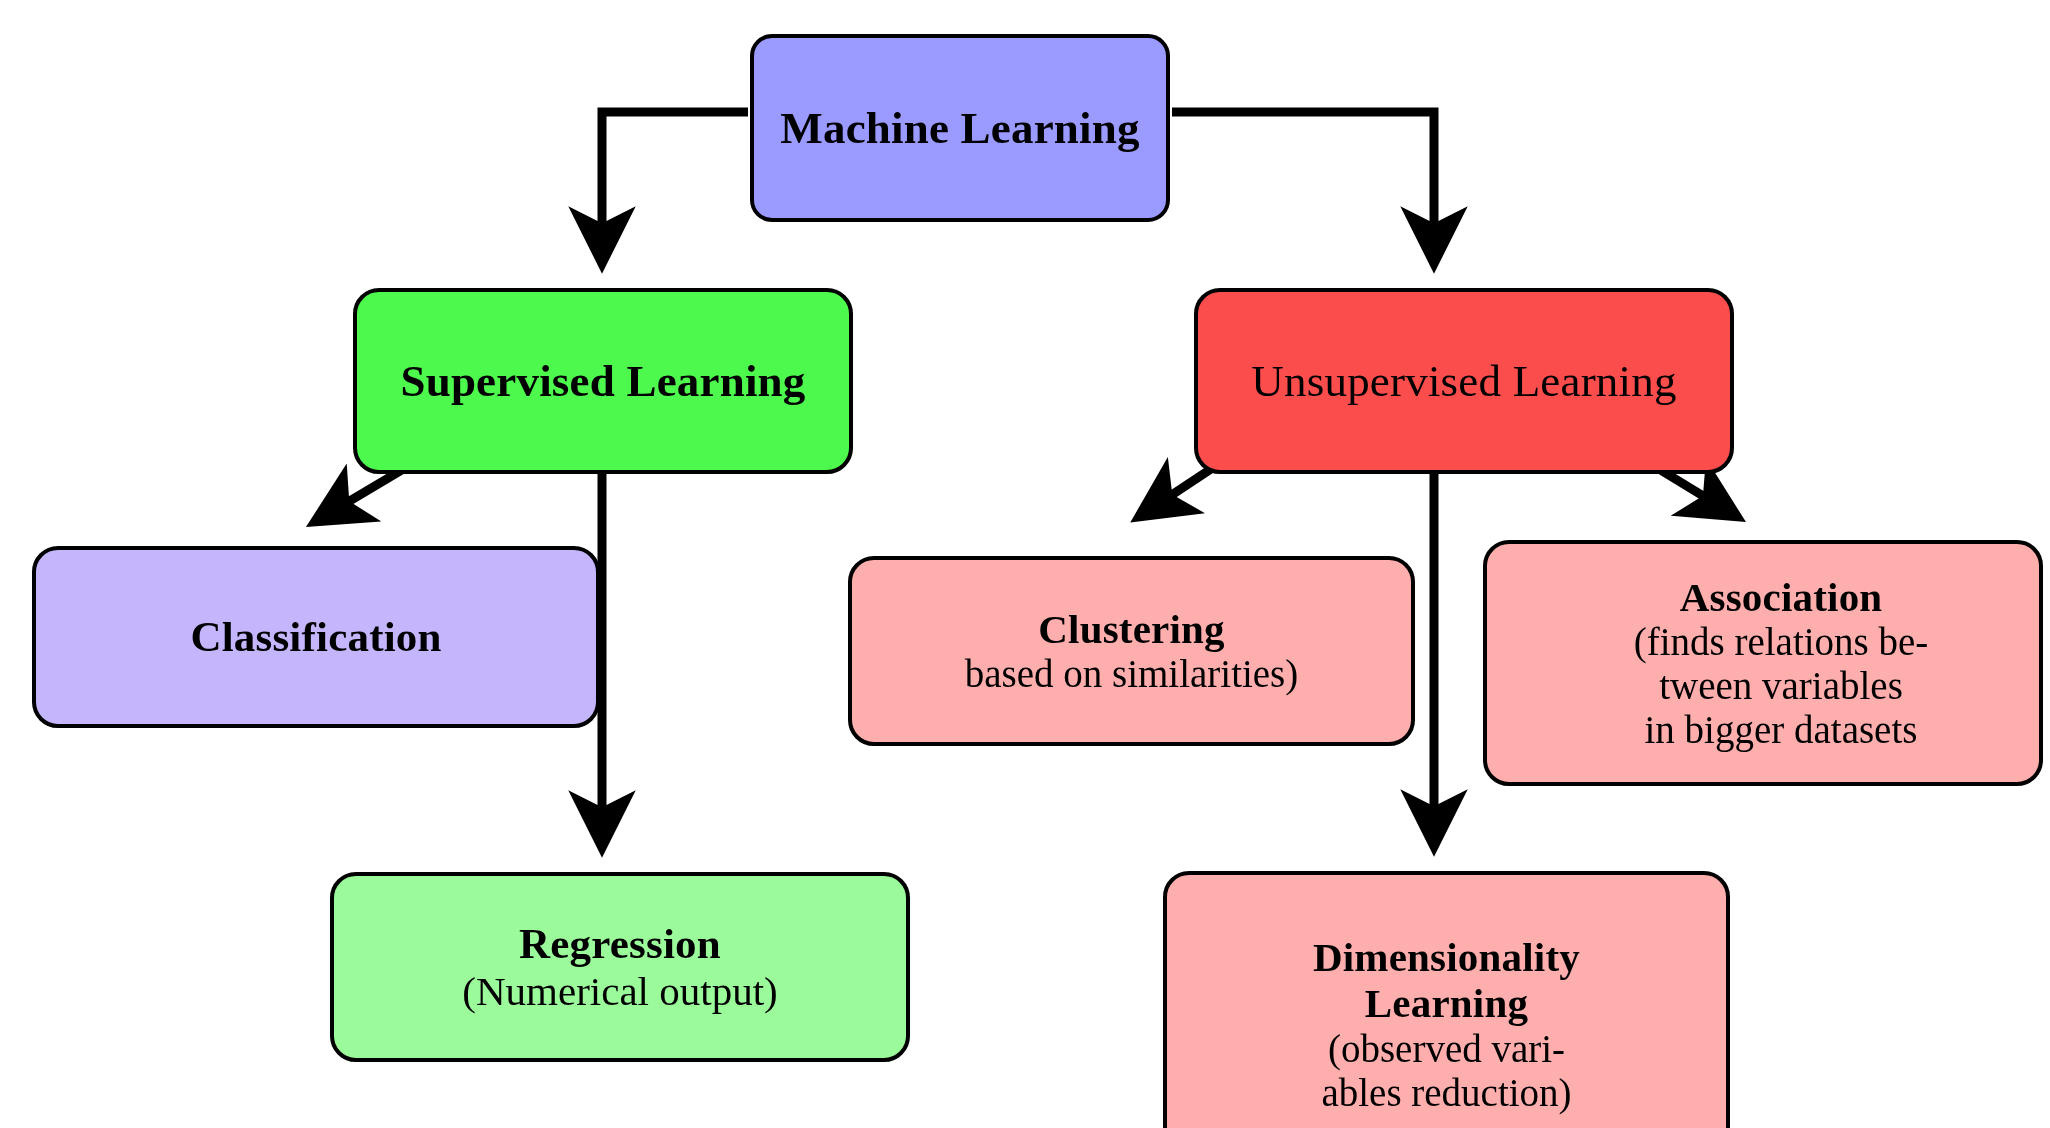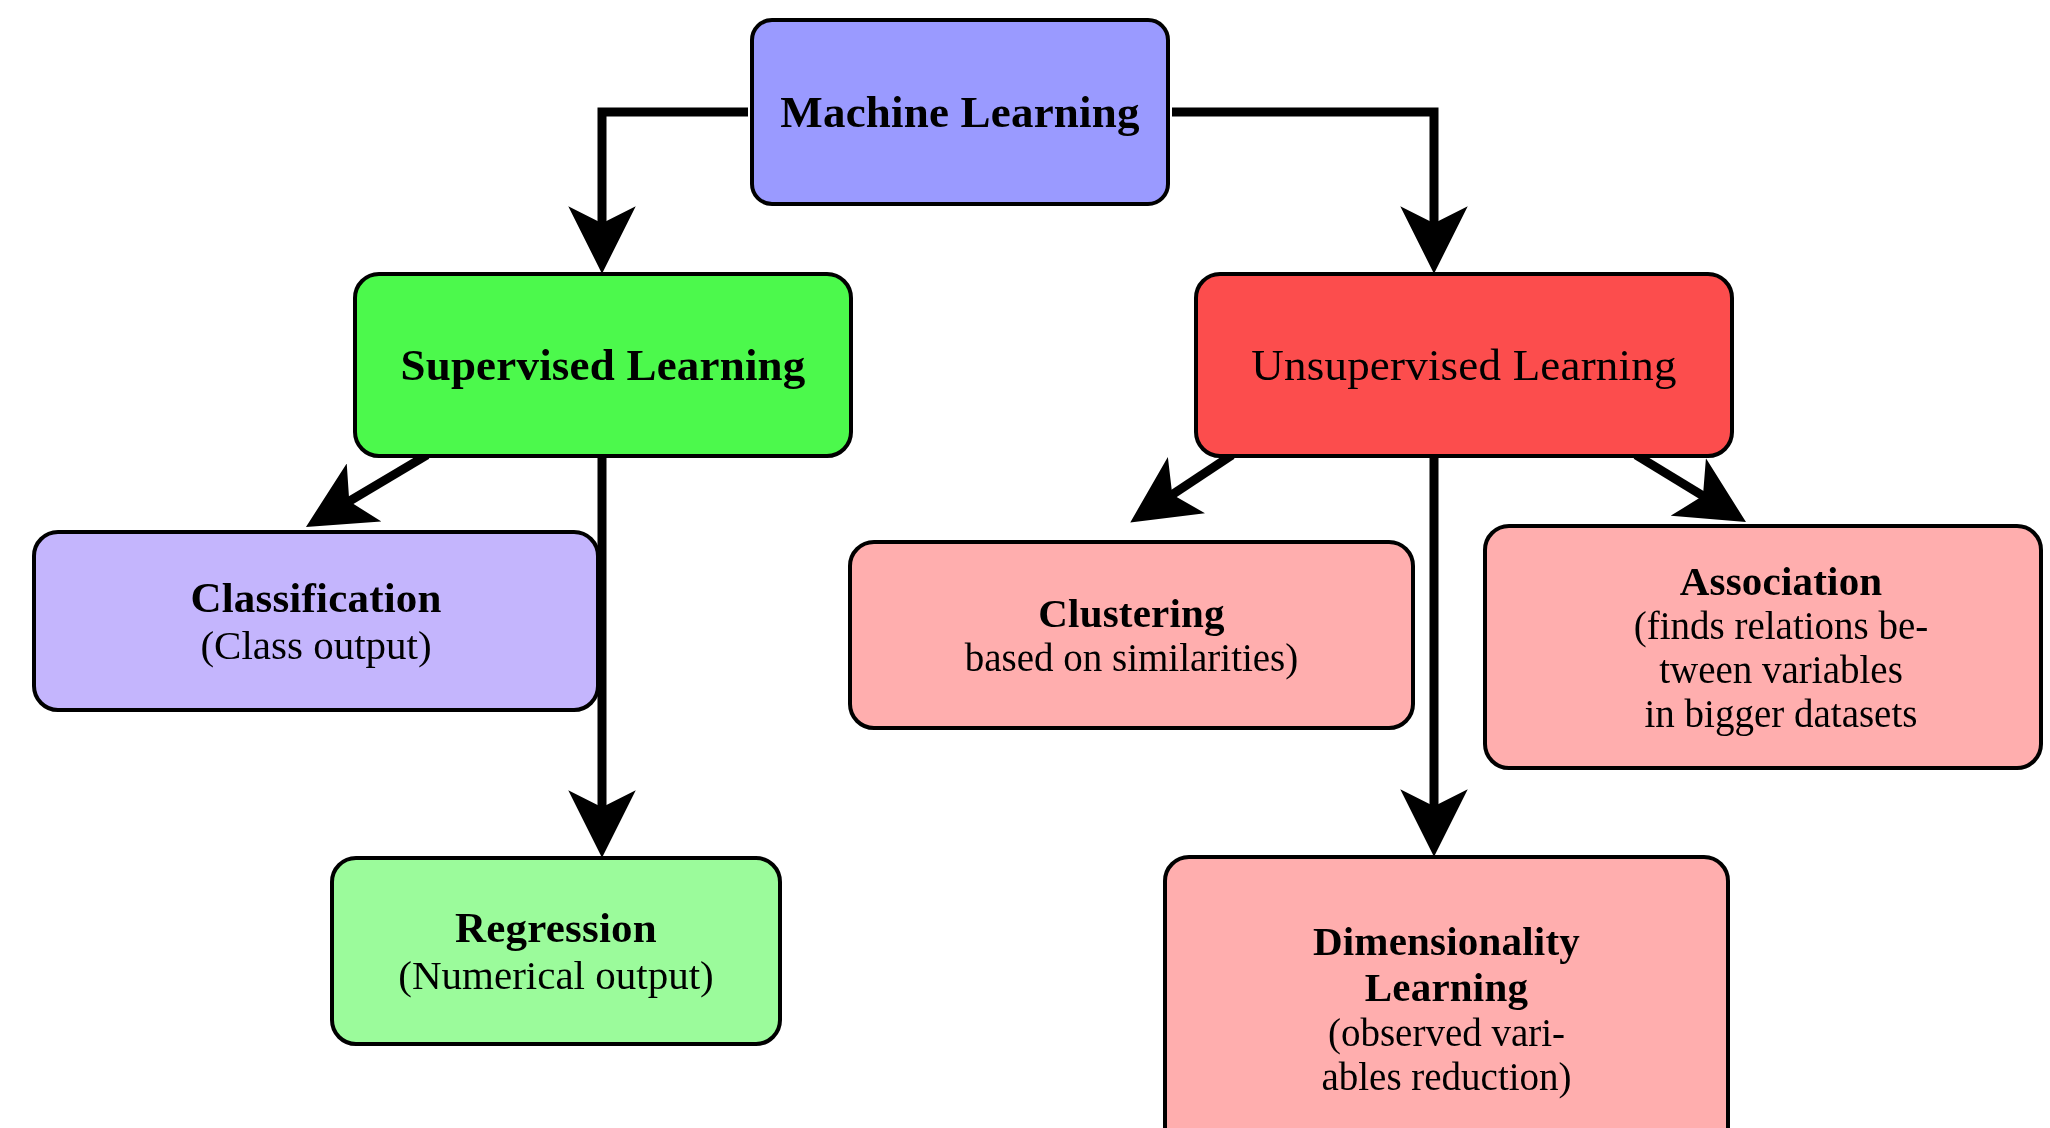--- a/index.html
+++ b/index.html
@@ -30,20 +30,21 @@
     border: 4px solid #000000;
     border-radius: 26px;
     display: flex;
     flex-direction: column;
     align-items: center;
     justify-content: center;
     text-align: center;
     color: #000000;
     line-height: 1.13;
     z-index: 2;
+    margin-top: 16px;
   }
   .node .title {
     font-weight: bold;
     letter-spacing: 0.2px;
   }
   .node .sub {
     font-weight: normal;
   }
   .node .sub-line { display: block; }
 
@@ -70,21 +71,21 @@
 
   
   #node-classification {
     left: 32px; top: 530px; width: 568px; height: 182px;
     background: #c4b5fd;
   }
   #node-classification .title { font-size: 43px; }
   #node-classification .sub   { font-size: 41px; }
 
   #node-regression {
-    left: 330px; top: 856px; width: 452px; height: 190px;
+    left: 330px; top: 856px; width: 580px; height: 190px;
     background: #9bfb9b;
   }
   #node-regression .title { font-size: 43px; }
   #node-regression .sub   { font-size: 41px; }
 
   
   #node-clustering {
     left: 848px; top: 540px; width: 567px; height: 190px;
     background: #ffaeae;
   }
@@ -140,23 +141,20 @@
   <div class="node" id="node-supervised">
     <span class="title">Supervised Learning</span>
   </div>
 
   <div class="node" id="node-unsupervised">
     <span class="title">Unsupervised Learning</span>
   </div>
 
   <div class="node" id="node-classification">
     <span class="title">Classification</span>
-    <span class="sub">
-      <span class="sub-line">(Class output)</span>
-    </span>
   </div>
 
   <div class="node" id="node-regression">
     <span class="title">Regression</span>
     <span class="sub">
       <span class="sub-line">(Numerical output)</span>
     </span>
   </div>
 
   <div class="node" id="node-clustering">

